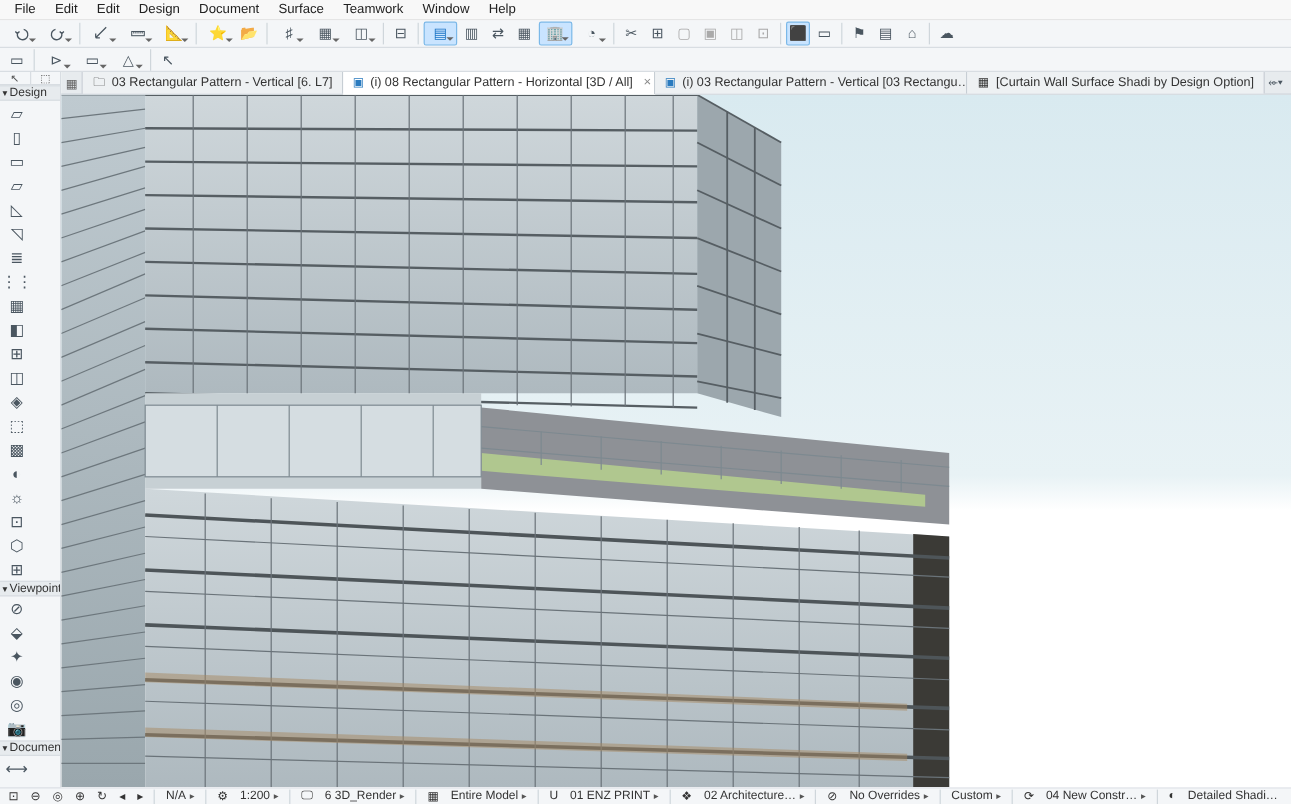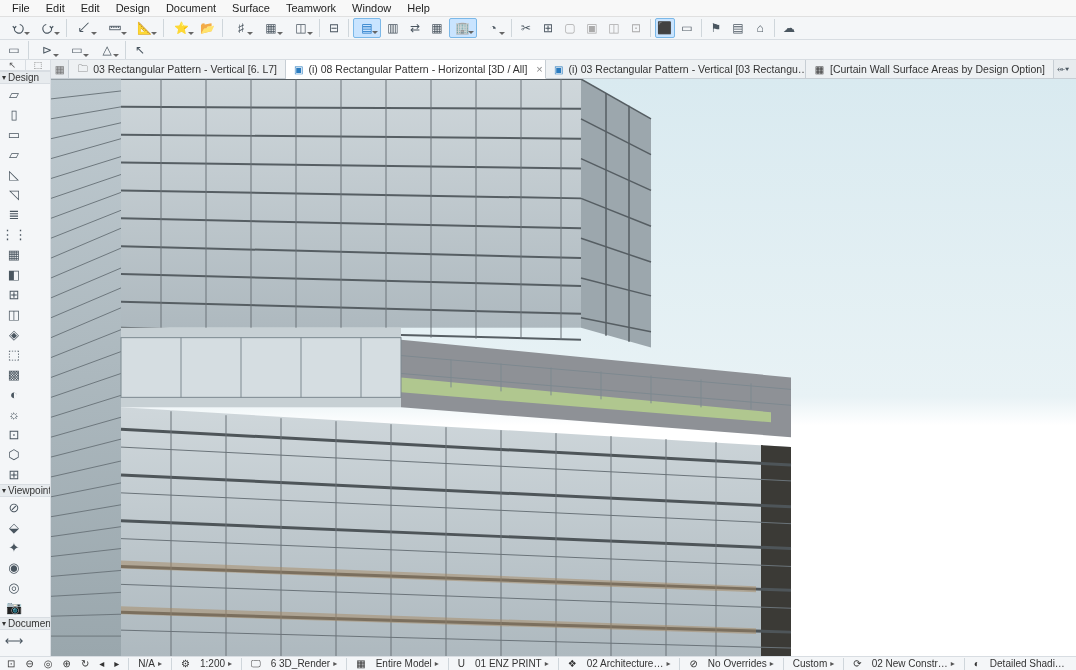--- a/index.html
+++ b/index.html
@@ -214,21 +214,21 @@
         <span class="ticon" style="color:#2a7bbf">▣</span>
         <span>(i) 08 Rectangular Pattern - Horizontal [3D / All]</span>
         <span class="close">×</span>
       </div>
       <div class="tab">
         <span class="ticon" style="color:#2a7bbf">▣</span>
         <span>(i) 03 Rectangular Pattern - Vertical [03 Rectangu…</span>
       </div>
       <div class="tab">
         <span class="ticon">▦</span>
-        <span>[Curtain Wall Surface Areas by Design Option]</span>
+        <span>[Curtain Wall Surface Shadi by Design Option]</span>
       </div>
       <div class="tabbar-right">
         <div class="tb-btn" style="width:18px;font-size:10px">⬰▾</div>
       </div>
     </div>
 
     <div class="canvas">
       <div class="sky"></div>
       <svg class="building" viewBox="0 0 800 580" preserveAspectRatio="none">
 
@@ -436,21 +436,21 @@
       <span class="sb-caret">▸</span>
     </div>
   <div class="sb-sep"></div>
   <div class="sb-btn">
       <span>Custom</span>
       <span class="sb-caret">▸</span>
     </div>
   <div class="sb-sep"></div>
   <div class="sb-btn">⟳</div>
   <div class="sb-btn">
-      <span>02 New Constr…</span>
+      <span>04 New Constr…</span>
       <span class="sb-caret">▸</span>
     </div>
   <div class="sb-sep"></div>
   <div class="sb-btn">◐</div>
   <div class="sb-btn">
       <span>Detailed Shadi…</span>
     </div>
 </div>
 
 </body></html>

